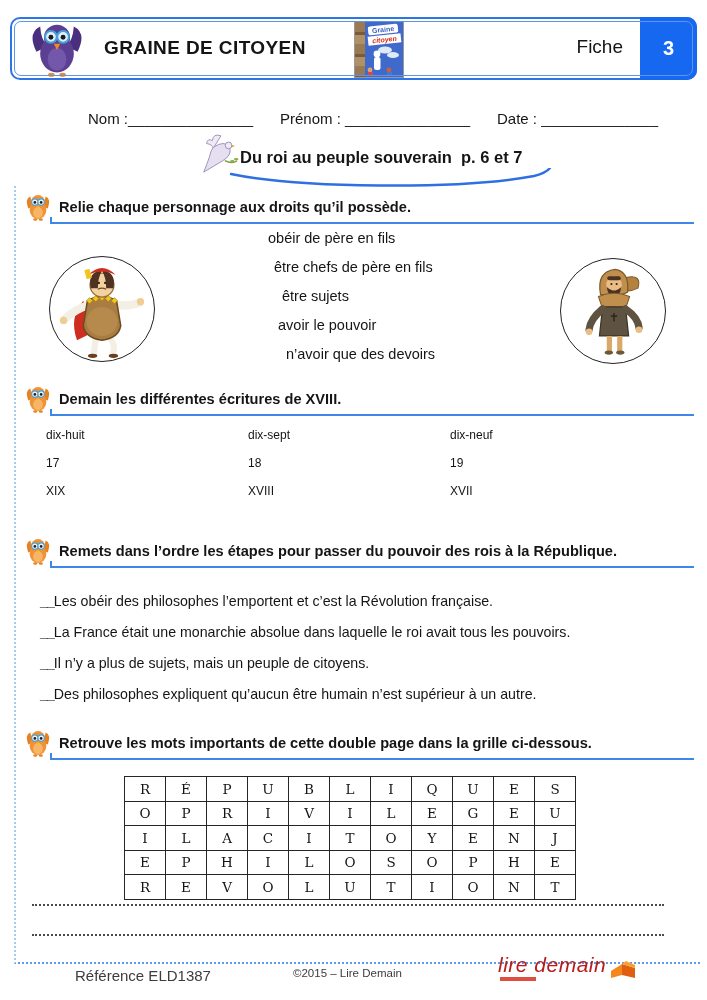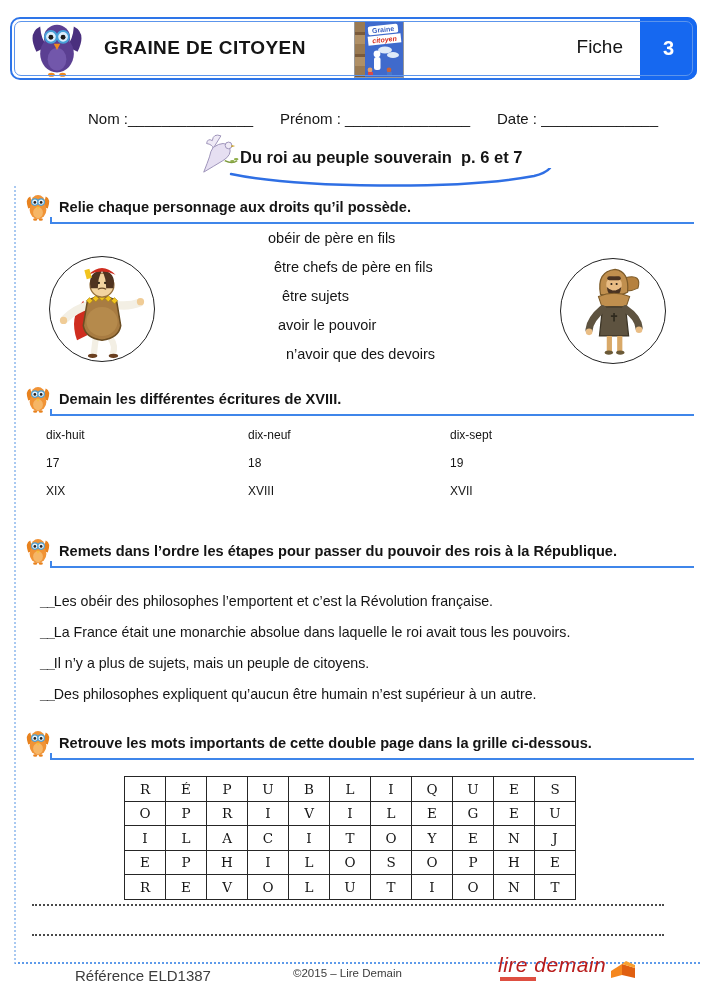--- a/index.html
+++ b/index.html
@@ -210,22 +210,22 @@
 
     <div class="ex-head" style="top:196px">
       <svg class="owl-s" viewBox="0 0 40 40">
           <use href="#owl-small"></use>
         </svg>
       <span class="ex-title">Demain les différentes écritures de XVIII.</span>
       <div class="rule"></div>
     </div>
     <div class="word-grid">
       <span>dix-huit</span>
+      <span>dix-sept</span>
       <span>dix-neuf</span>
-      <span>dix-sept</span>
       <span>17</span>
       <span>18</span>
       <span>19</span>
       <span>XIX</span>
       <span>XVIII</span>
       <span>XVII</span>
     </div>
 
     <div class="ex-head" style="top:348px">
       <svg class="owl-s" viewBox="0 0 40 40">

